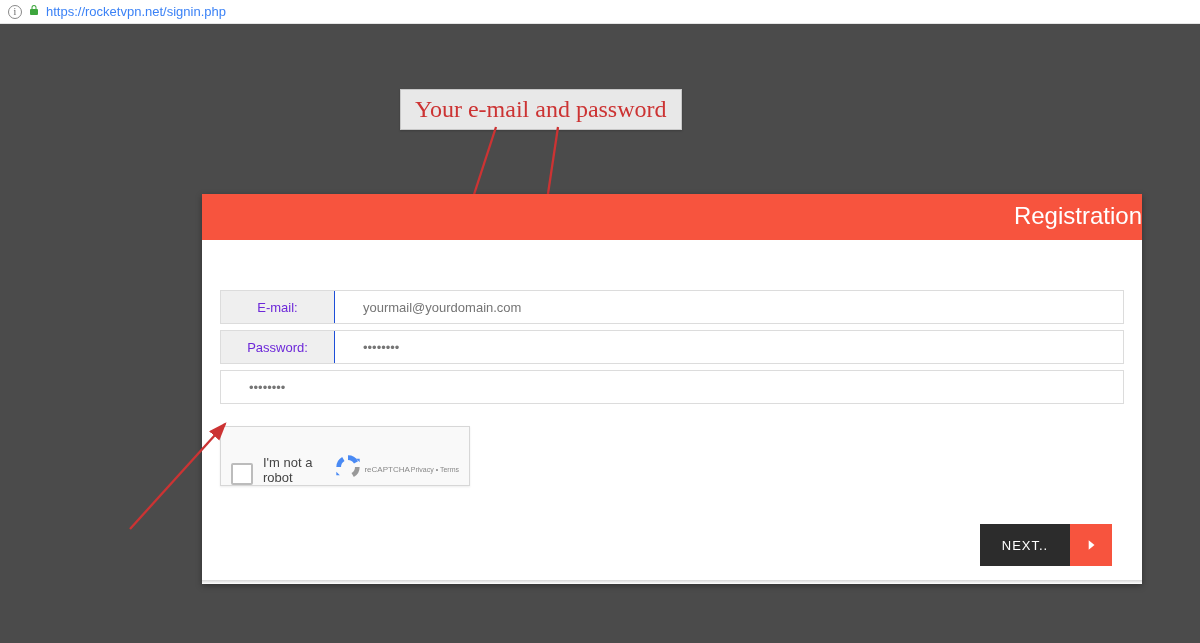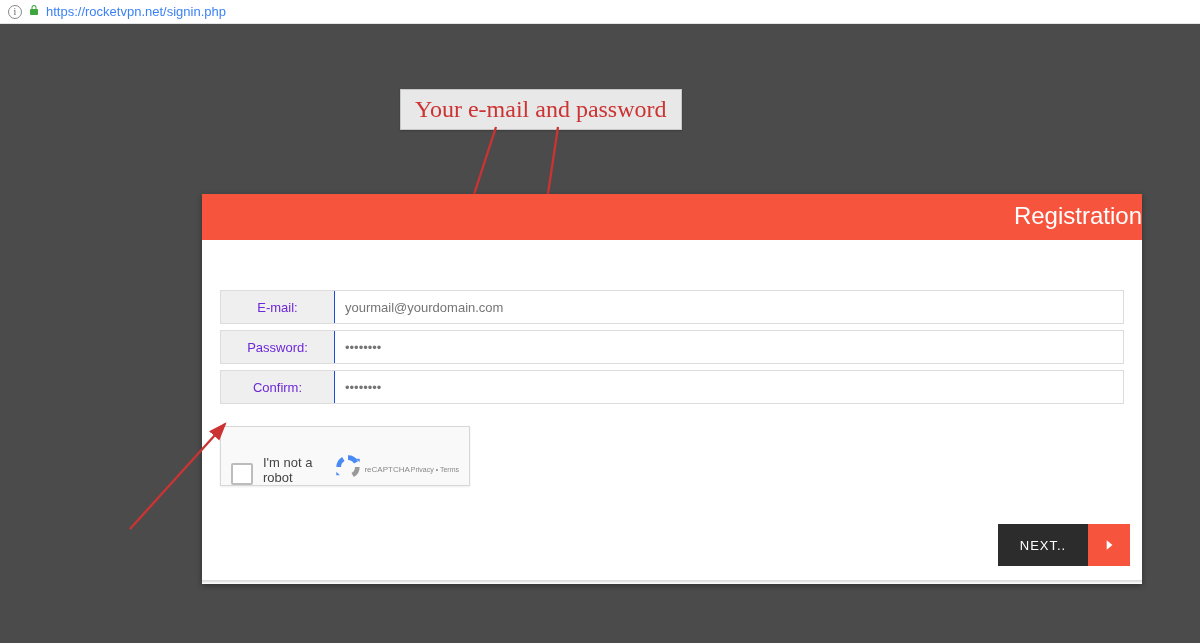--- a/index.html
+++ b/index.html
@@ -72,21 +72,21 @@
     display: flex;
     align-items: center;
     justify-content: center;
     font-size: 13px;
     color: #6d28d9;
   }
   .form-input {
     flex: 1;
     border: none;
     outline: none;
-    padding: 0 10px;
+    padding: 0 28px;
     font-size: 13px;
     color: #444;
     background: #fff;
   }
   
   .recaptcha {
     margin-top: 22px;
     width: 250px;
     height: 60px;
     border: 1px solid #d7d7d7;
@@ -104,21 +104,21 @@
   .recaptcha .rc-right {
     display: flex; flex-direction: row; align-items: center; gap: 1px;
   }
   .recaptcha .rc-right .rc-name { font-size: 8px; color: #888; }
   .recaptcha .rc-right .rc-links { font-size: 7px; color: #888; }
   .rc-logo svg { width: 30px; height: 28px; }
   
   .next-wrap {
     display: flex;
     justify-content: flex-end;
-    padding: 18px 12px 14px;
+    padding: 18px 30px 14px;
     text-align: right;
   }
   .next-btn {
     display: flex;
     height: 42px;
     cursor: pointer;
   }
   .next-btn .nb-text {
     background: #2c2c2c;
     color: #fff;
@@ -193,21 +193,20 @@
         <div class="form-label">E-mail:</div>
         <input class="form-input" type="text" placeholder="yourmail@yourdomain.com" style="">
       </div>
 
       <div class="form-row">
         <div class="form-label">Password:</div>
         <input class="form-input" type="password" placeholder="••••••••" style="">
       </div>
 
       <div class="form-row">
-        <div class="form-label">Confirm:</div>
         <input class="form-input" type="password" placeholder="••••••••" style="">
       </div>
 
       <div class="recaptcha">
         <div class="chk"></div>
         <div class="rc-label">I'm not a robot</div>
         <div class="rc-right">
           <span class="rc-logo">
             <svg viewBox="0 0 48 48">
               <path fill="#4a8af4" d="M24 4a20 20 0 0 1 17.3 10l-7 4A12 12 0 0 0 24 12V4z"></path>

